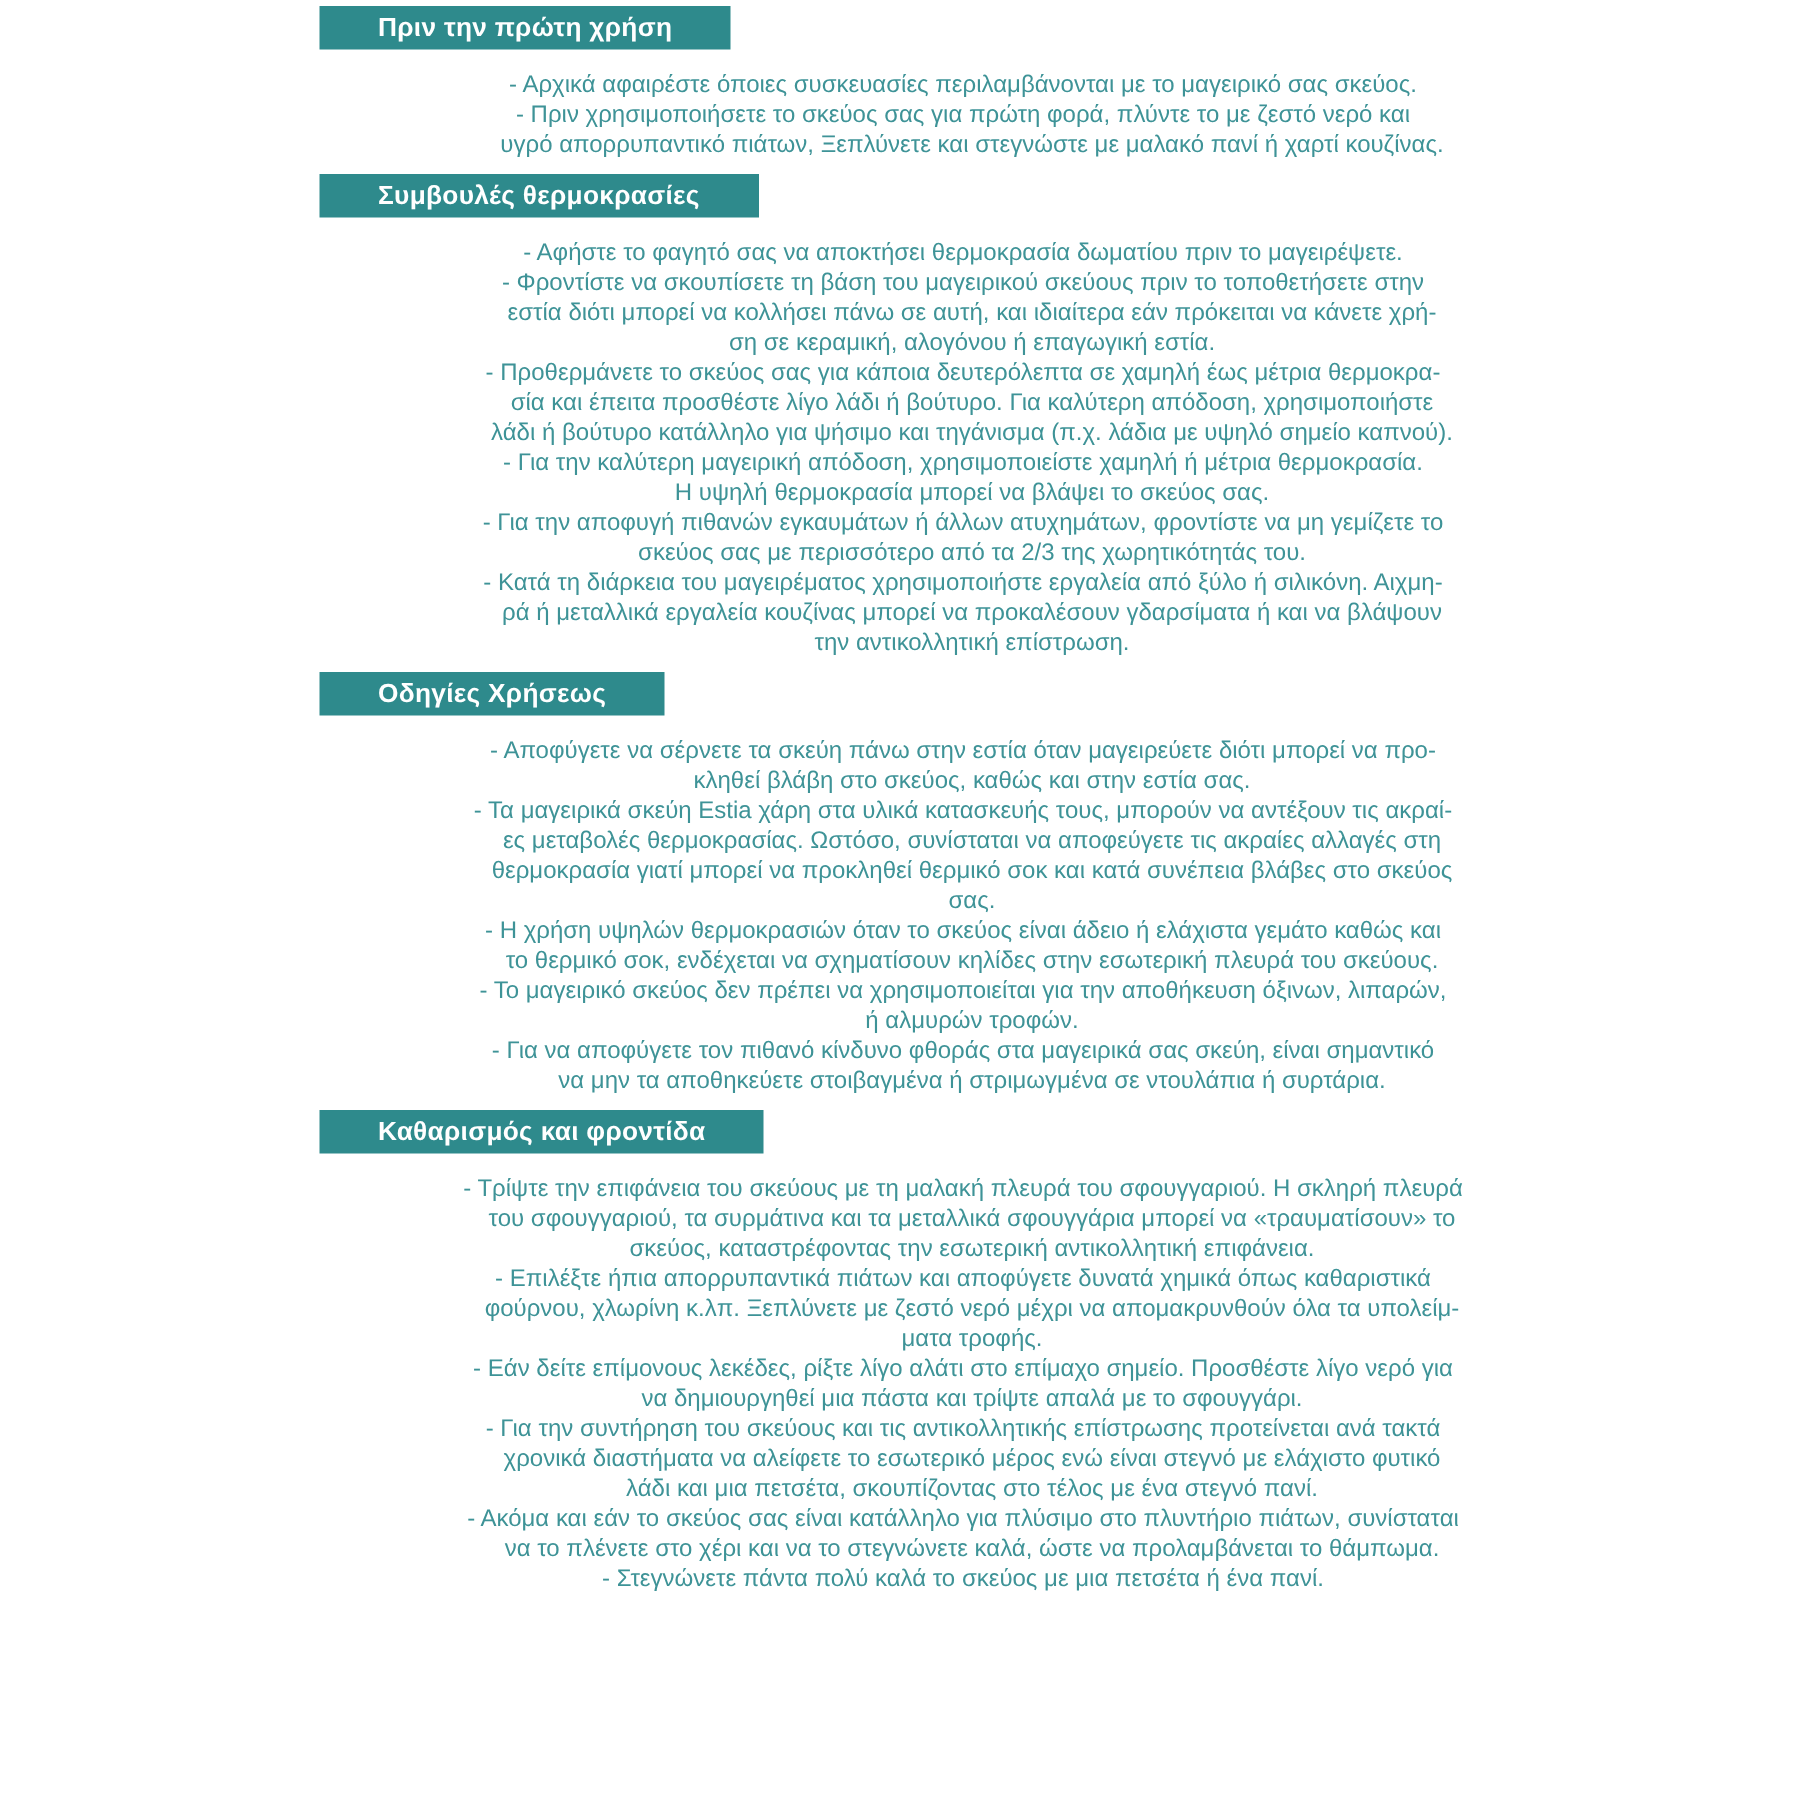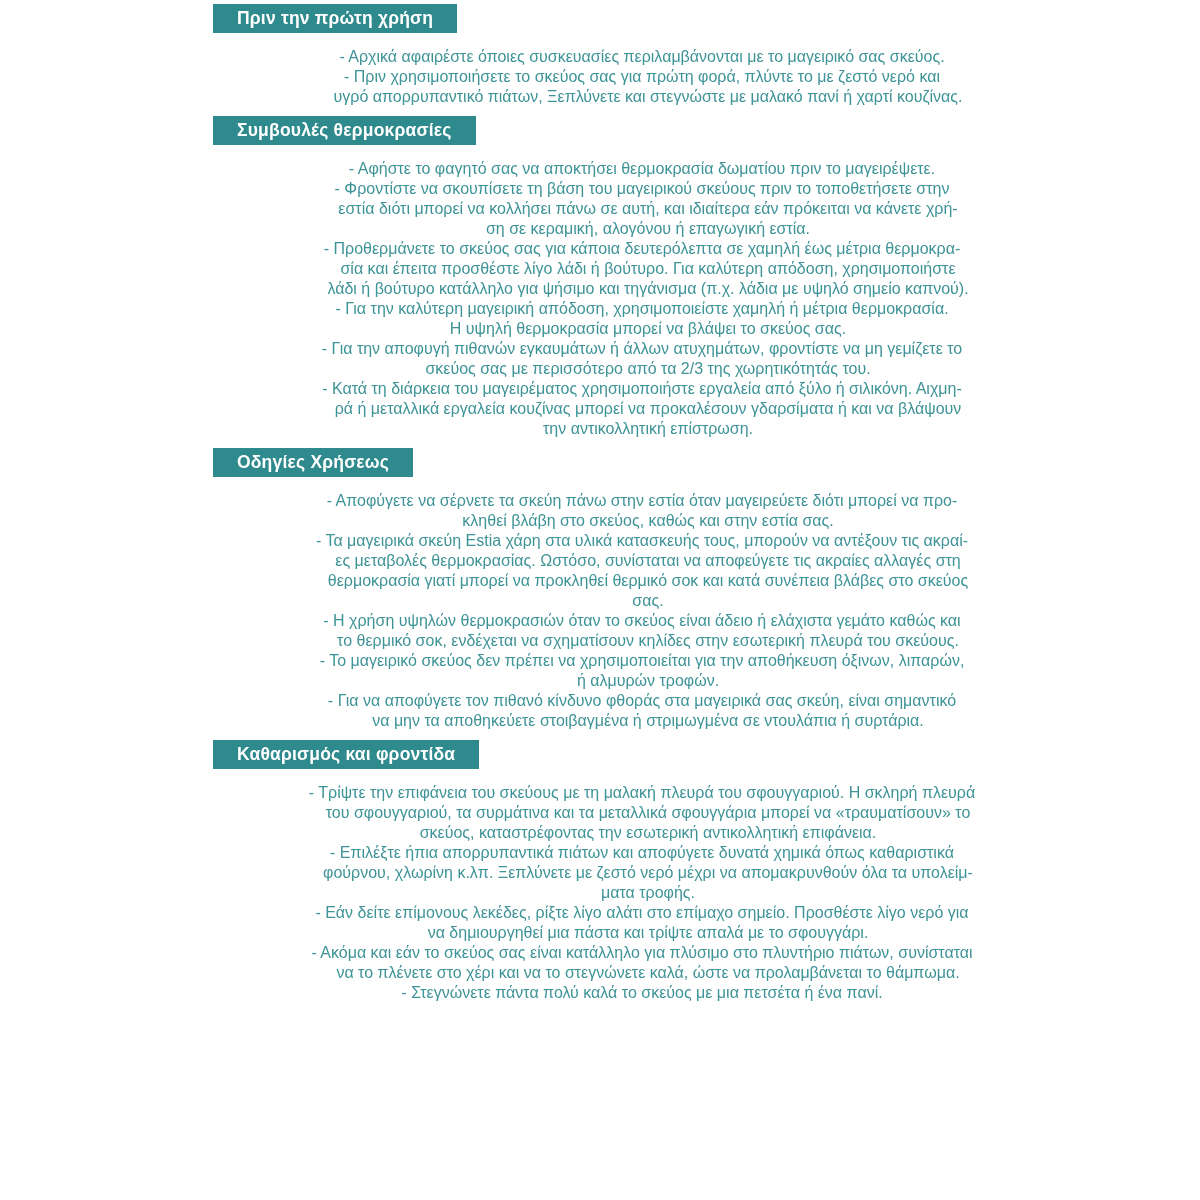--- a/index.html
+++ b/index.html
@@ -18,21 +18,21 @@
     padding:4px 0 0 213px;
     width:1200px;
   }
   .section{margin:0 0 9px 0;}
   .badge{
     display:inline-block;
     background:var(--accent);
     color:#ffffff;
     height:29px;
     line-height:29px;
-    padding:0 24px;
+    padding:0 39px;
     font-size:17.5px;
     font-weight:600;
     letter-spacing:0.2px;
   }
   .bullets{
     margin:14px 0 0 24px;
     width:810px;
     color:var(--body-text);
     font-size:16px;
     line-height:20px;
@@ -116,20 +116,23 @@
 σκεύος, καταστρέφοντας την εσωτερική αντικολλητική επιφάνεια.</div>
 
 
   <div class="bullet">- Επιλέξτε ήπια απορρυπαντικά πιάτων και αποφύγετε δυνατά χημικά όπως καθαριστικά
 φούρνου, χλωρίνη κ.λπ. Ξεπλύνετε με ζεστό νερό μέχρι να απομακρυνθούν όλα τα υπολείμ-
 ματα τροφής.</div>
 
   <div class="bullet">- Εάν δείτε επίμονους λεκέδες, ρίξτε λίγο αλάτι στο επίμαχο σημείο. Προσθέστε λίγο νερό για
 να δημιουργηθεί μια πάστα και τρίψτε απαλά με το σφουγγάρι.</div>
 
+  <div class="bullet">- Για την συντήρηση του σκεύους και τις αντικολλητικής επίστρωσης προτείνεται ανά τακτά
+χρονικά διαστήματα να αλείφετε το εσωτερικό μέρος ενώ είναι στεγνό με ελάχιστο φυτικό
+λάδι και μια πετσέτα, σκουπίζοντας στο τέλος με ένα στεγνό πανί.</div>
 
   <div class="bullet">- Ακόμα και εάν το σκεύος σας είναι κατάλληλο για πλύσιμο στο πλυντήριο πιάτων, συνίσταται
 να το πλένετε στο χέρι και να το στεγνώνετε καλά, ώστε να προλαμβάνεται το θάμπωμα.</div>
 
   <div class="bullet">- Στεγνώνετε πάντα πολύ καλά το σκεύος με μια πετσέτα ή ένα πανί.</div>
 </div>
   </section>
 </div>
 </div>
 

